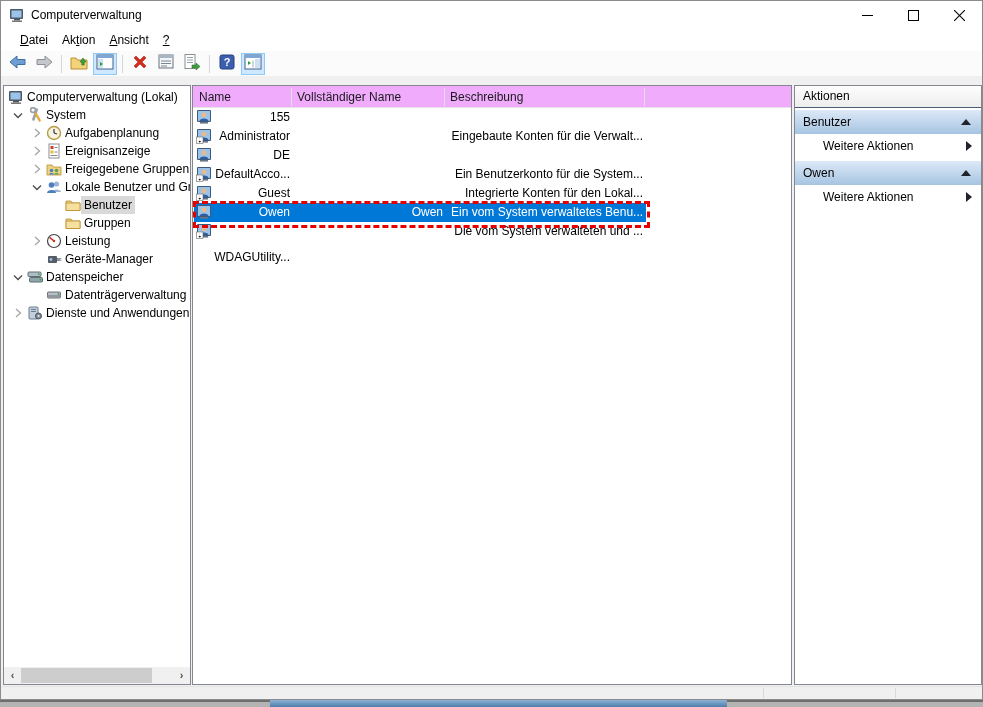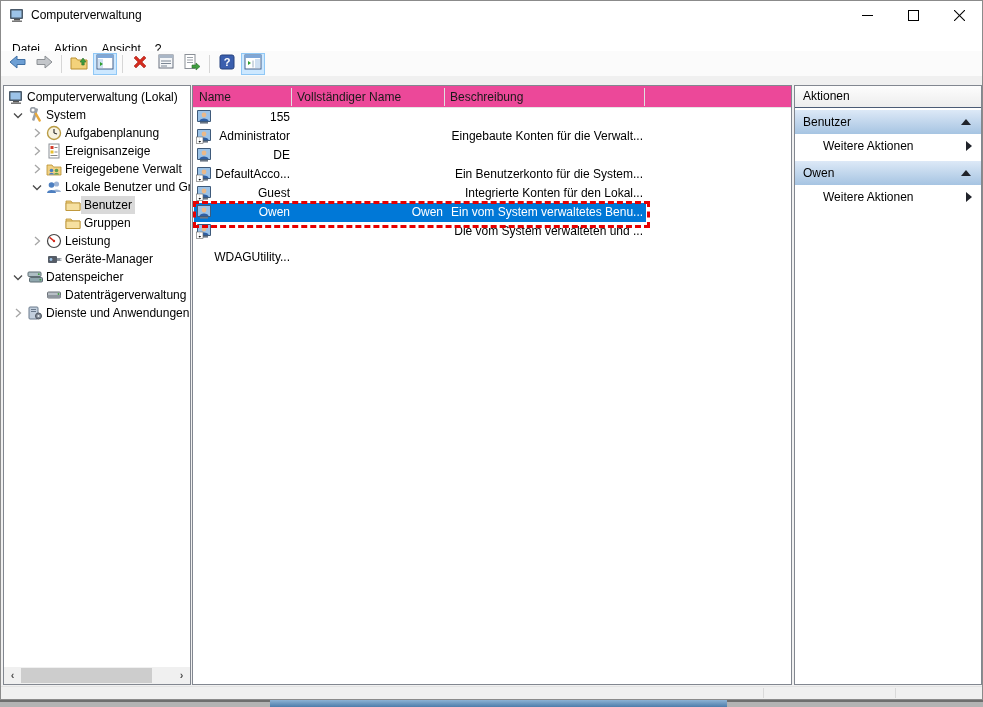--- a/index.html
+++ b/index.html
@@ -7,21 +7,21 @@
   .window { position:relative; width:983px; height:700px; background:#fff; border:1px solid #8b8b8b; }
 
   
   .titlebar { position:absolute; top:0; left:0; right:0; height:28px; background:#fff; display:flex; align-items:center; }
   .titlebar .app-icon { margin:0 6px 0 8px; width:16px; height:16px; }
   .title-text { font-size:12px; }
   .caption-buttons { position:absolute; right:0; top:0; height:28px; display:flex; }
   .cap-btn { width:46px; height:28px; display:flex; align-items:center; justify-content:center; }
 
   
-  .menubar { position:absolute; top:37px; left:0; right:0; height:22px; background:#fff; display:flex; align-items:center; padding-left:4px; }
+  .menubar { position:absolute; top:28px; left:0; right:0; height:22px; background:#fff; display:flex; align-items:center; padding-left:12px; }
   .menu-item { padding:3px 7px; cursor:default; }
   .menu-item u { text-decoration:underline; }
 
   
   .toolbar { position:absolute; top:50px; left:0; right:0; height:26px; background:#fbfbfb; display:flex; align-items:center; padding-left:4px; border-bottom:1px solid #f0f0f0; }
   .tb-btn { width:24px; height:22px; display:flex; align-items:center; justify-content:center; margin:0 1px; border:1px solid transparent; }
   .tb-btn.active { background:#cde8ff; border:1px solid #90c8f6; }
   .tb-sep { width:1px; height:18px; background:#d6d6d6; margin:0 4px; }
 
   .band { position:absolute; top:76px; left:0; right:0; height:8px; background:#f0f0f0; }
@@ -36,21 +36,21 @@
   .tree-row { position:relative; height:18px; line-height:18px; white-space:nowrap;text-align:center; }
   .tree-exp { position:absolute; top:1px; width:16px; height:16px; }
   .tree-ico { position:absolute; top:1px; width:16px; height:16px; }
   .tree-label { position:absolute; top:0; padding:0 3px; }
   .tree-label.selected { background:#d9d9d9; }
   .tree-hscroll { position:absolute; left:0; right:0; bottom:0; height:17px; background:#f0f0f0; }
   .hs-arrow { position:absolute; top:0; width:17px; height:17px; color:#505050; font-size:11px; line-height:17px; text-align:center; font-weight:bold; }
   .hs-thumb { position:absolute; top:1px; left:17px; width:131px; height:15px; background:#cdcdcd; }
 
   
-  .list-header { position:relative; height:22px; border-bottom:1px solid #e5e5e5; background:#ec4899; }
+  .list-header { position:relative; height:22px; border-bottom:1px solid #e5e5e5; background:#f0abfc; }
   .col-h { position:absolute; top:0; height:22px; line-height:22px; padding-left:6px; color:#1a1a1a; }
   .col-div { position:absolute; top:2px; height:18px; width:1px; background:#e0e0e0; }
   .list-row { position:relative; height:19px; line-height:19px; }
   .cell { position:absolute; top:0; white-space:nowrap; overflow:hidden;text-align:right; }
   .row-ico { position:absolute; left:3px; top:1px; width:16px; height:16px; }
   .list-row.selected .sel-bg { position:absolute; left:1px; top:0; width:452px; height:19px; background:#0078d7; }
   .list-row.selected .cell { color:#fff; }
   .annotation { position:absolute; left:0px; top:115px; width:457px; height:27px; border:3px dashed #e60000; pointer-events:none; }
 
   
@@ -233,21 +233,21 @@
           <span class="tree-exp" style="left: 25px;"><svg width="16" height="16" viewBox="0 0 16 16">
               <path d="M6 4 L10.5 8 L6 12" fill="none" stroke="#a5a5a5" stroke-width="1.3"></path>
             </svg></span>
           <span class="tree-ico" style="left: 42px;"><svg width="16" height="16" viewBox="0 0 16 16">
               <path d="M1 4 L6 4 L7.5 6 L15 6 L15 14 L1 14 Z" fill="#f0d184" stroke="#b98f2f" stroke-width="0.8"></path>
               <circle cx="5.5" cy="9.5" r="1.8" fill="#4d7fc0"></circle>
               <path d="M3 13.5 C3 11.5 8 11.5 8 13.5 Z" fill="#4d7fc0"></path>
               <circle cx="10.5" cy="9.5" r="1.8" fill="#5fa052"></circle>
               <path d="M8 13.5 C8 11.5 13 11.5 13 13.5 Z" fill="#5fa052"></path>
             </svg></span>
-          <span class="tree-label" style="left: 58px;">Freigegebene Verwalt</span>
+          <span class="tree-label" style="left: 58px;">Freigegebene Gruppen</span>
         </div>
         <div class="tree-row">
           <span class="tree-exp" style="left: 25px;"><svg width="16" height="16" viewBox="0 0 16 16">
               <path d="M4 6.5 L8 10.5 L12 6.5" fill="none" stroke="#4a4a4a" stroke-width="1.3"></path>
             </svg></span>
           <span class="tree-ico" style="left: 42px;"><svg width="16" height="16" viewBox="0 0 16 16">
               <circle cx="10.5" cy="5" r="2.6" fill="#9db4d6"></circle>
               <path d="M6 13 C6 9.5 15 9.5 15 13 Z" fill="#9db4d6"></path>
               <circle cx="5.5" cy="6" r="2.8" fill="#4d7fc0"></circle>
               <path d="M1 14 C1 10 10 10 10 14 Z" fill="#4d7fc0"></path>

